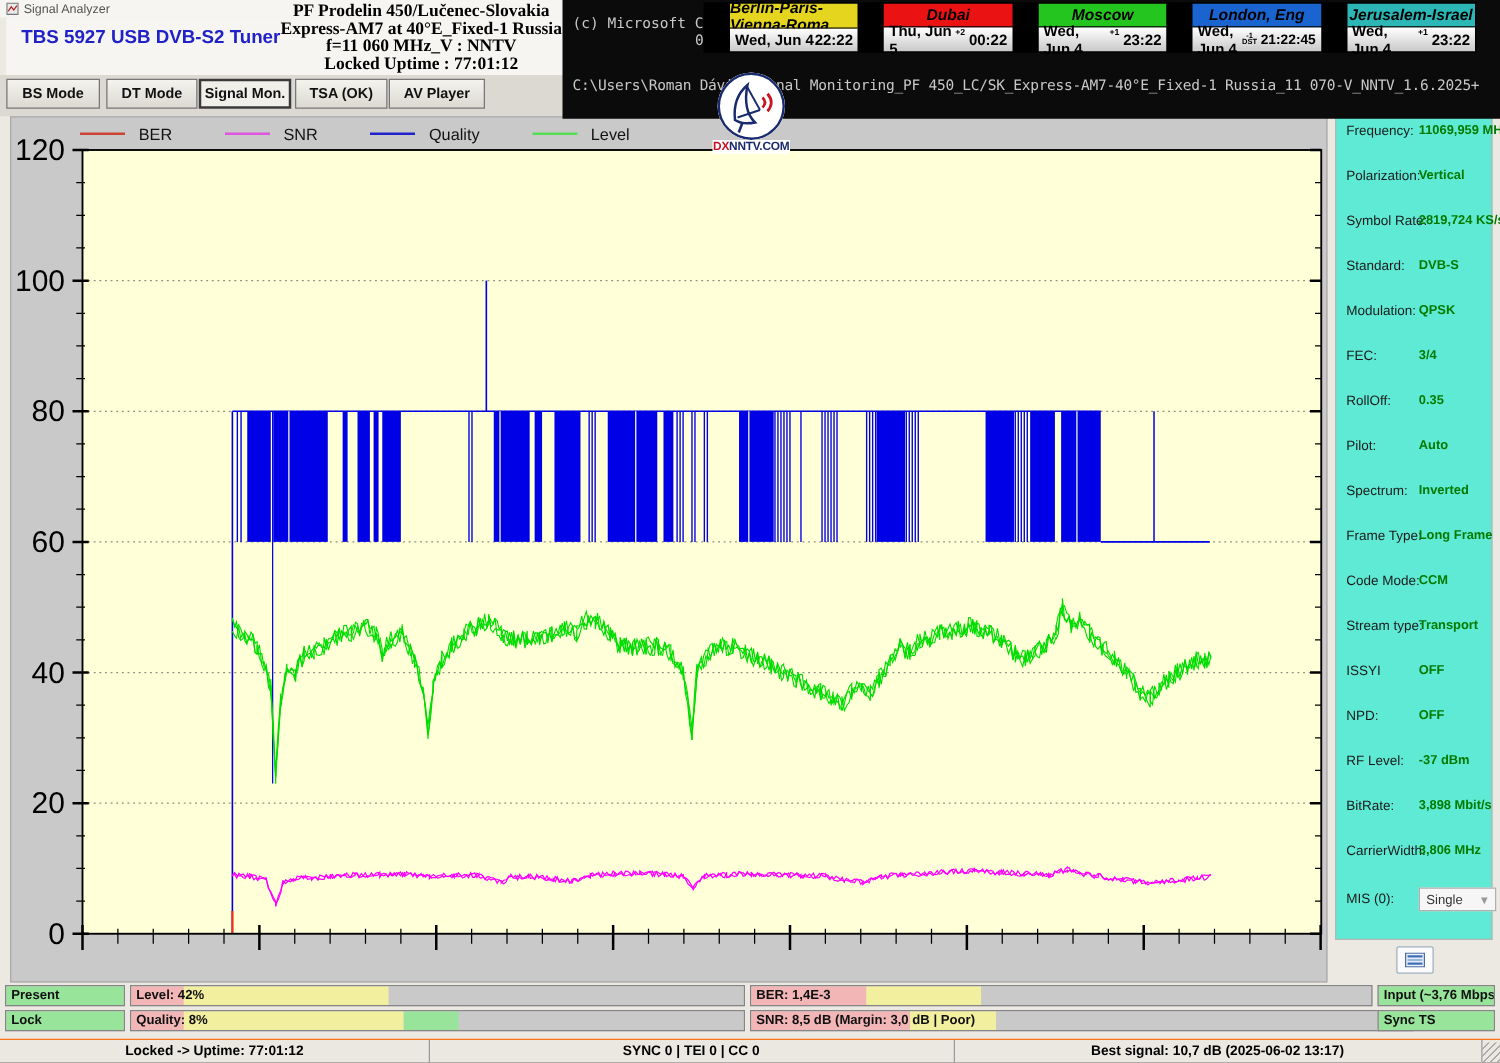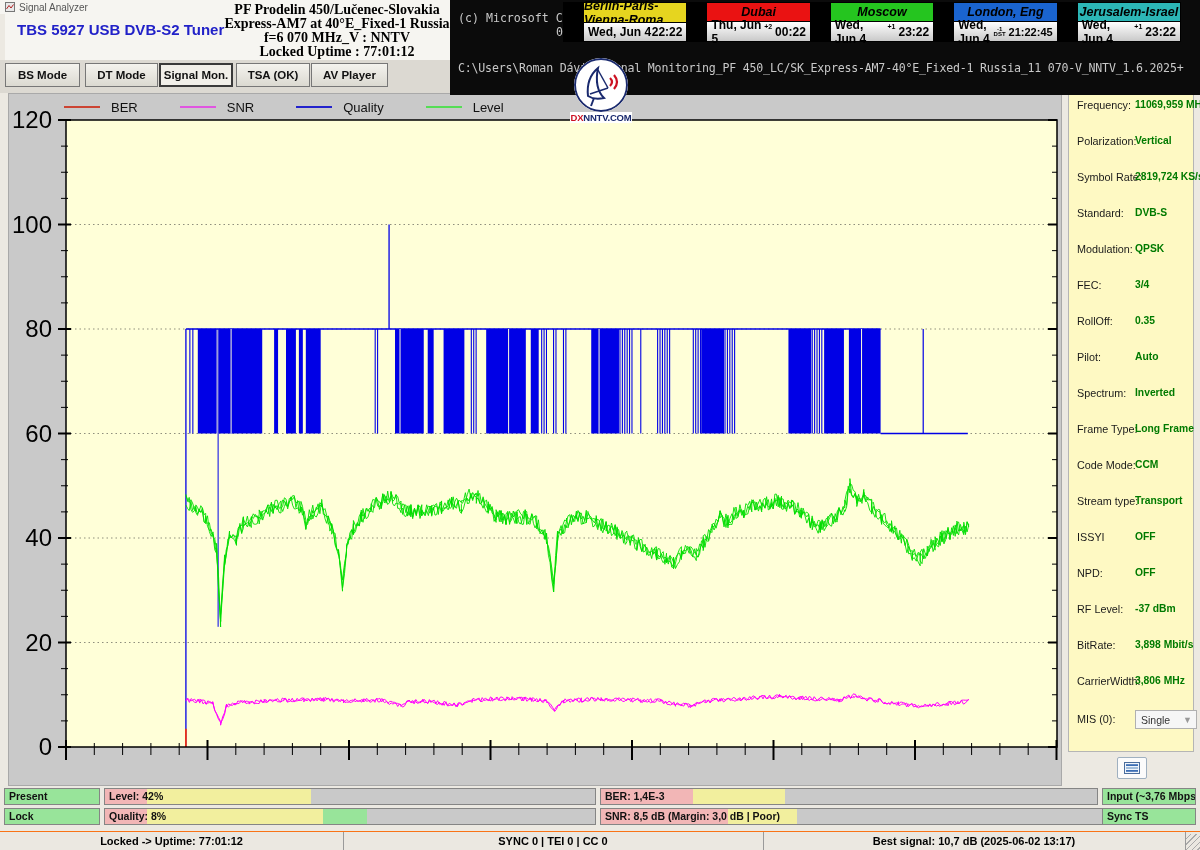--- a/index.html
+++ b/index.html
@@ -21,21 +21,21 @@
        border:1px solid #777;display:flex;align-items:center;justify-content:center;
        font-size:11.5px;font-weight:bold;color:#111;padding:0;cursor:default;font-family:inherit;}
   .tab.active{background:#f1efe9;border:2px solid #3a3a3a;text-align:right;}
   
   .chart-panel{position:absolute;left:8px;top:93px;width:1054px;height:693px;background:#c9c9c9;border:1px solid #a9a9a9;box-sizing:border-box;}
   .legend{position:absolute;left:55px;top:3px;height:20px;display:flex;align-items:center;}
   .legend .sw{width:36px;height:2px;margin-right:11px;}
   .legend .lb{font-size:13px;color:#111;margin-right:42px;}
   #chart{position:absolute;left:0;top:0;}
   
-  .sidebar{position:absolute;left:1068px;top:90px;width:126px;height:662px;background:#fef9c3;
+  .sidebar{position:absolute;left:1068px;top:90px;width:126px;height:662px;background:#5eead4;
            border:1px solid #b5b5b5;box-sizing:border-box;}
   .srow{position:absolute;left:8px;width:116px;height:16px;font-size:10.8px;white-space:nowrap;}
   .srow .lab{position:absolute;left:0;top:0;color:#1a1a1a;}
   .srow .val{position:absolute;left:58px;top:0;color:#007a00;font-weight:bold;font-size:10.3px;}
   .mis-select{position:absolute;left:58px;top:-3px;width:62px;height:19px;background:#f6f6f6;border:1px solid #b0b0b0;
       font-size:10.5px;color:#333;display:flex;align-items:center;padding-left:5px;box-sizing:border-box;}
   .mis-select .chev{position:absolute;right:4px;color:#999;font-size:9px;}
   .list-btn{position:absolute;left:1117px;top:757px;width:30px;height:22px;background:#fbfbfb;
             border:1px solid #9fb0c0;border-radius:2px;display:flex;align-items:center;justify-content:center;padding:0;}
   
@@ -88,21 +88,21 @@
     </svg>
     <span>Signal Analyzer</span>
   </div>
 
   <div class="header">
     <div class="tbs-title">TBS 5927 USB DVB-S2 Tuner</div>
   </div>
   <div class="overlay-text">
     <div>PF Prodelin 450/Lučenec-Slovakia</div>
     <div>Express-AM7 at 40°E_Fixed-1 Russia</div>
-    <div>f=6 070 MHz_V : NNTV</div>
+    <div>f=11 060 MHz_V : NNTV</div>
     <div>Locked Uptime : 77:01:12</div>
   </div>
 
   <div class="tabrow" id="tabrow">
       <button class="tab" style="left: 5px; width: 75px;">BS Mode</button>
       <button class="tab" style="left: 85px; width: 73px;">DT Mode</button>
       <button class="tab active" style="left: 159px; width: 74px;">Signal Mon.</button>
       <button class="tab" style="left: 236px; width: 74px;">TSA (OK)</button>
       <button class="tab" style="left: 311px; width: 77px;">AV Player</button>
     </div>

